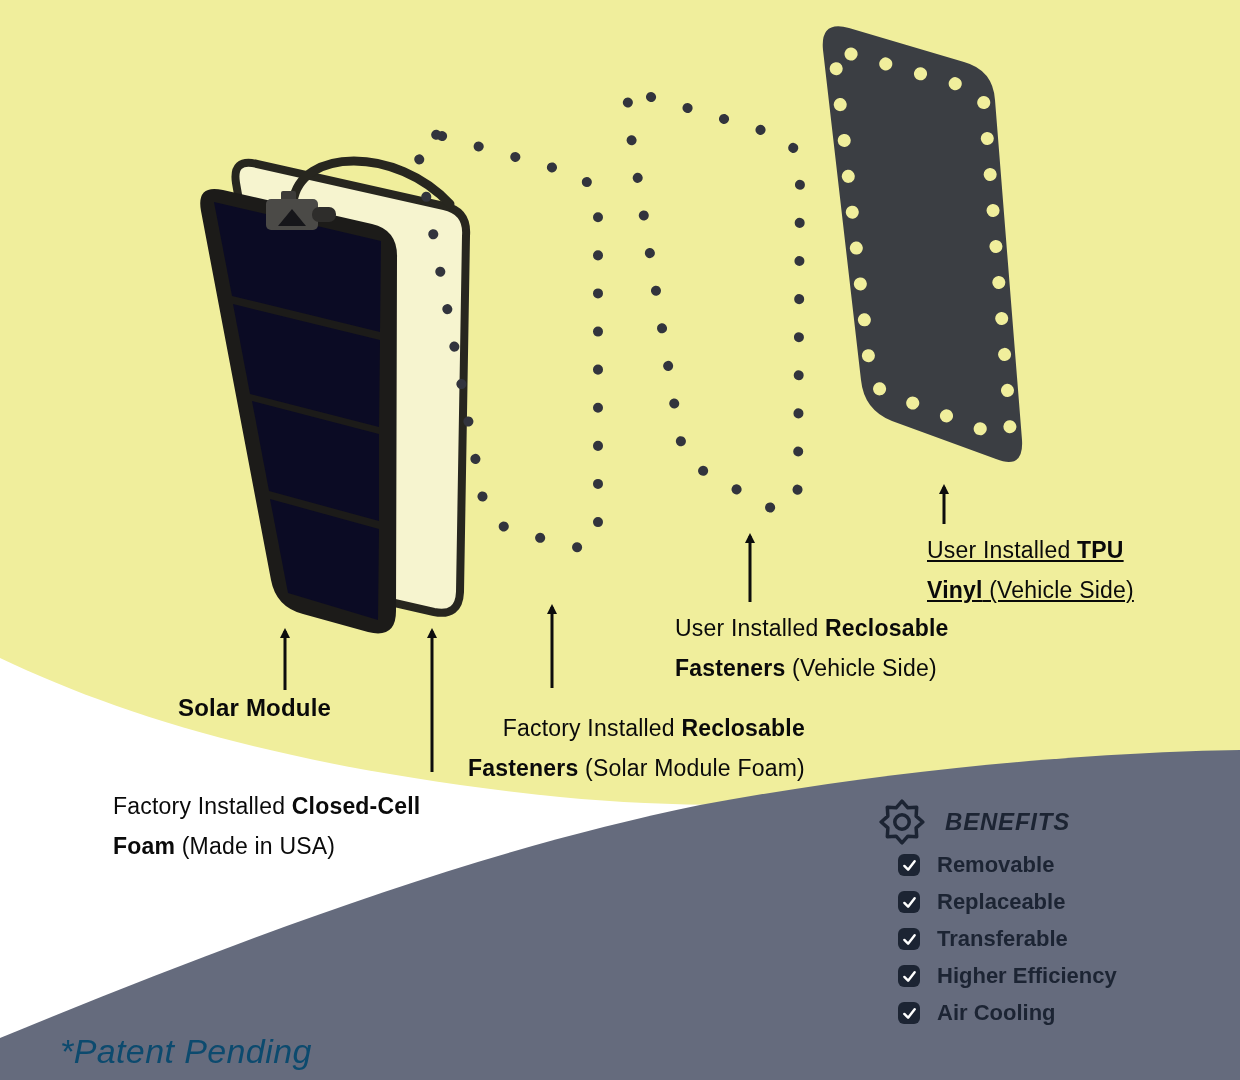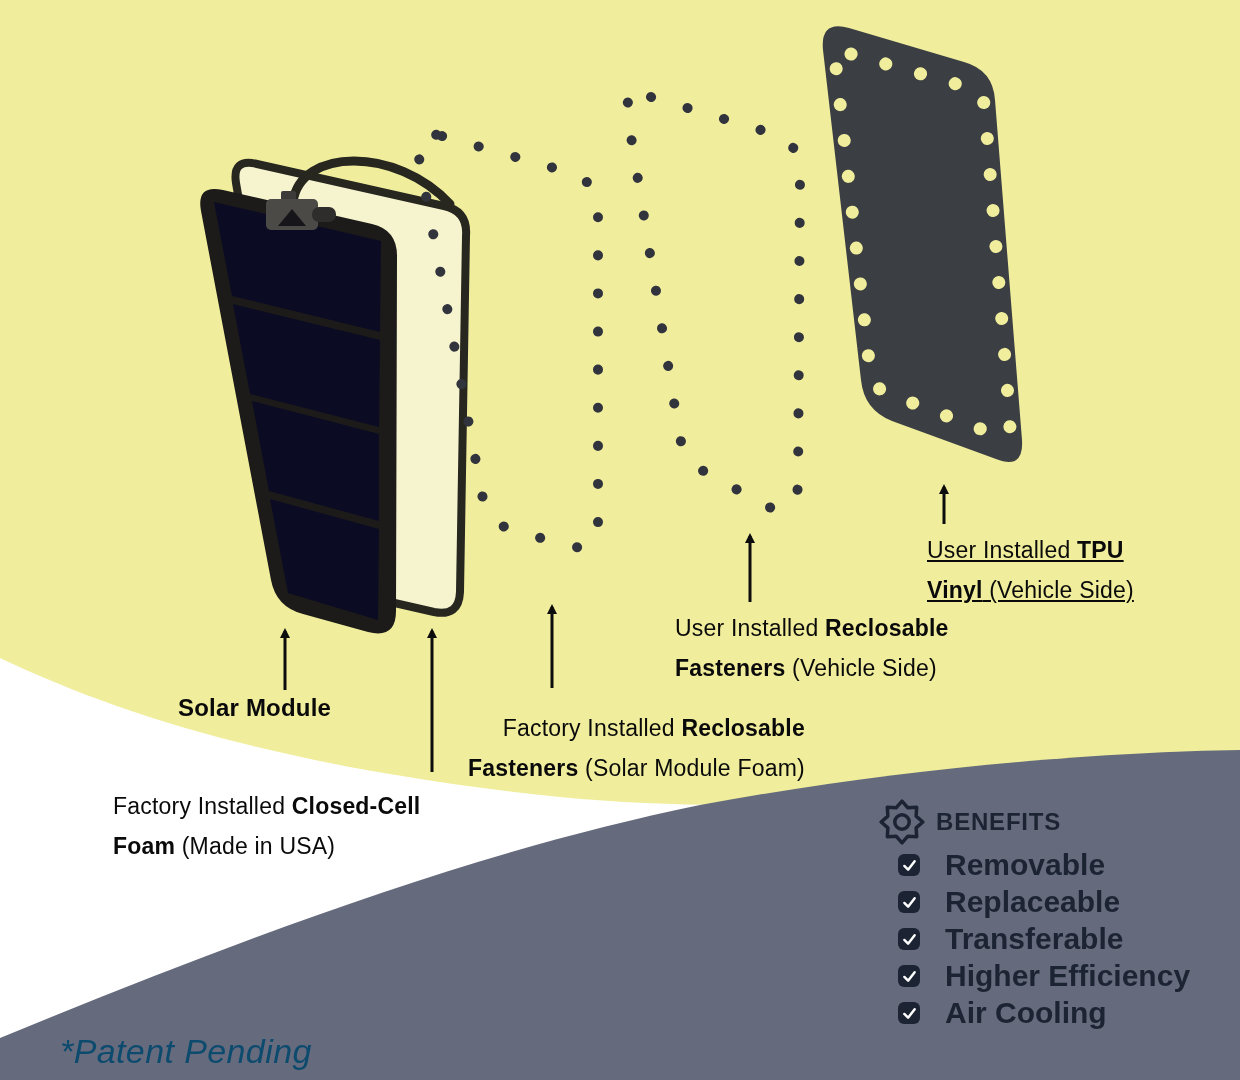--- a/index.html
+++ b/index.html
@@ -12,29 +12,29 @@
     position:absolute;color:#0a0a0a;font-size:23px;line-height:40px;
     white-space:nowrap;letter-spacing:0.2px;
   }
   .lbl b{font-weight:700;}
   #solar-label{left:178px;top:688px;font-weight:700;font-size:24px;}
   #foam-label{left:113px;top:786px;}
   #factory-fast-label{left:468px;top:708px;text-align:right;}
   #user-fast-label{left:652px;top:608px;margin-left:23px;}
   #tpu-label{left:927px;top:530px;text-decoration:underline;}
   #benefits{position:absolute;left:879px;top:799px;color:#1c2433;}
-  #benefits-header{display:flex;align-items:center;gap:11px;height:46px;}
+  #benefits-header{display:flex;align-items:center;gap:20px;height:46px;font-style:italic;}
   #benefits-title{font-weight:700;font-size:24px;letter-spacing:0.8px;}
   #benefits-list{margin-top:7px;margin-left:19px;}
   .b-item{display:flex;align-items:center;height:26px;margin-bottom:11px;}
   .b-check{
     width:22px;height:22px;border-radius:6px;background:#1c2433;
     display:flex;align-items:center;justify-content:center;flex:0 0 auto;
   }
-  .b-text{margin-left:25px;font-weight:700;font-size:30px;white-space:nowrap;}
+  .b-text{margin-left:17px;font-weight:700;font-size:22px;white-space:nowrap;}
   #patent{
     position:absolute;left:60px;top:1032px;color:#0c4a6e;
     font-size:34px;font-style:italic;letter-spacing:0.4px;
   }
 </style>
 </head>
 <body>
 
 <div id="stage">
 

